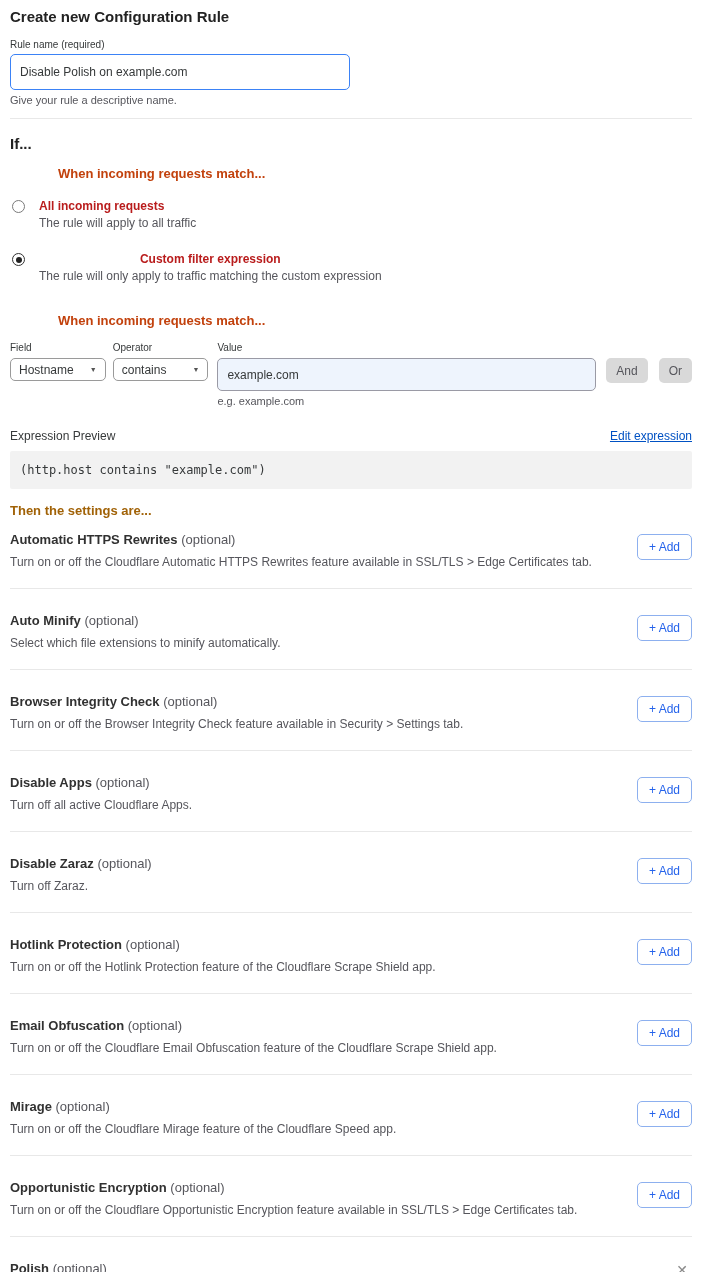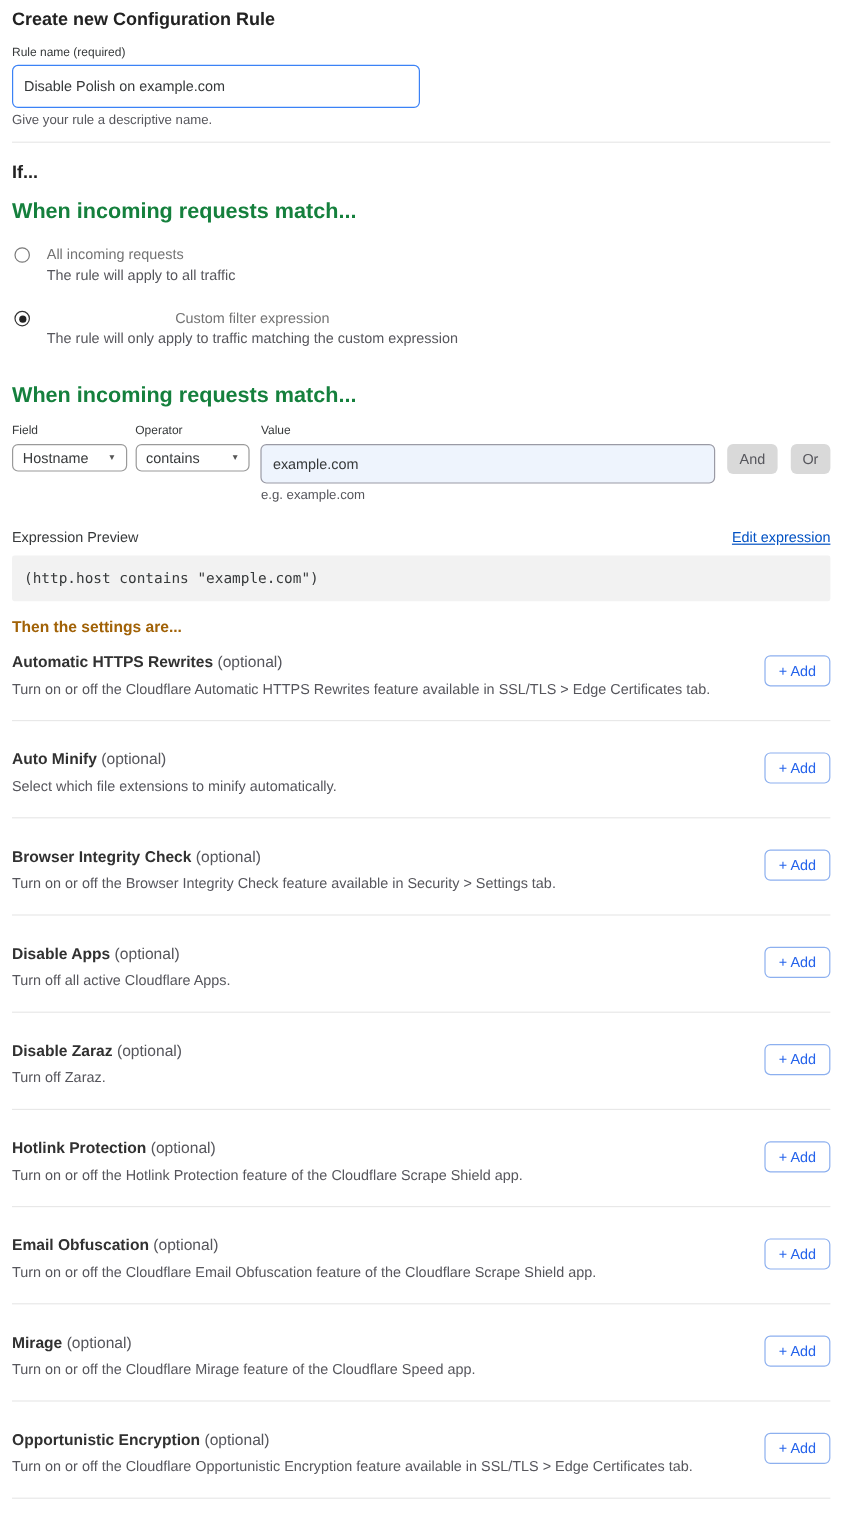--- a/index.html
+++ b/index.html
@@ -21,35 +21,35 @@
     width: 340px; height: 36px;
     border: 1px solid #3b82f6; border-radius: 5px;
     padding: 0 9px; font-size: 12px; color: #36393a;
     font-family: "Liberation Sans", "DejaVu Sans", sans-serif;
     outline: none; background: #fff;
   }
 
   .divider { border: none; border-top: 1px solid #e8e8e8; margin-top: 12px; }
 
   .if-heading { font-size: 15px; font-weight: 700; margin-top: 16px; color: #222; }
-  .match-heading { font-size: 18px; font-weight: 700; margin-top: 14px; color: #15803d; }
+  .match-heading { font-size: 13px; font-weight: 700; margin-top: 14px; color: #c2410c; margin-left: 48px; }
 
   .radio-option { display: flex; margin-top: 18px; }
   .radio-option + .radio-option { margin-top: 22px; text-align: center; }
   .radio-circle {
     width: 13px; height: 13px; border: 1px solid #7a7a7a; border-radius: 50%;
     margin: 1px 14px 0 2px; flex: 0 0 13px; position: relative; cursor: pointer;
     background: #fff;
   }
   .radio-circle.checked { border-color: #333; }
   .radio-circle.checked::after {
     content: ""; position: absolute; left: 2.5px; top: 2.5px;
     width: 6px; height: 6px; border-radius: 50%; background: #222;
   }
-  .radio-label { font-size: 12px; font-weight: 400; color: #737373; }
+  .radio-label { font-size: 12px; font-weight: 700; color: #b91c1c; }
   .radio-desc { font-size: 12px; color: #56565c; margin-top: 3px; }
 
   .match-heading-2 { margin-top: 30px; }
 
   .builder-row { display: flex; margin-top: 14px; align-items: flex-start; }
   .builder-col { display: flex; flex-direction: column; }
   .builder-col .field-label { margin-bottom: 5px; }
   .col-field { width: 98px; margin-right: 7px; }
   .col-operator { width: 98px; margin-right: 9px; }
   .col-value { width: 388px; margin-right: 10px; }

